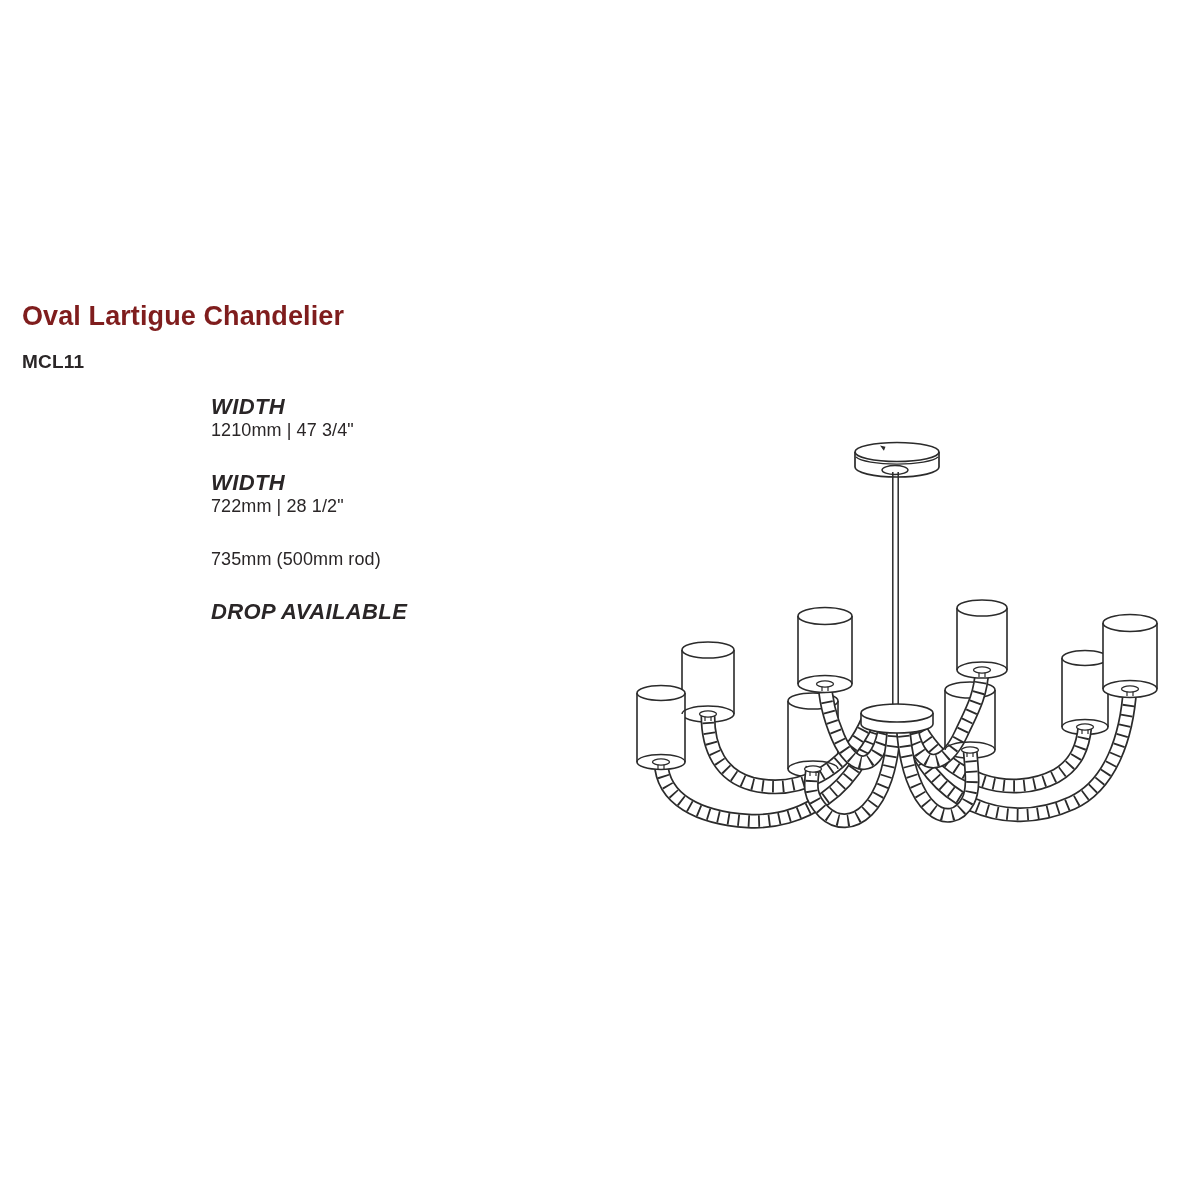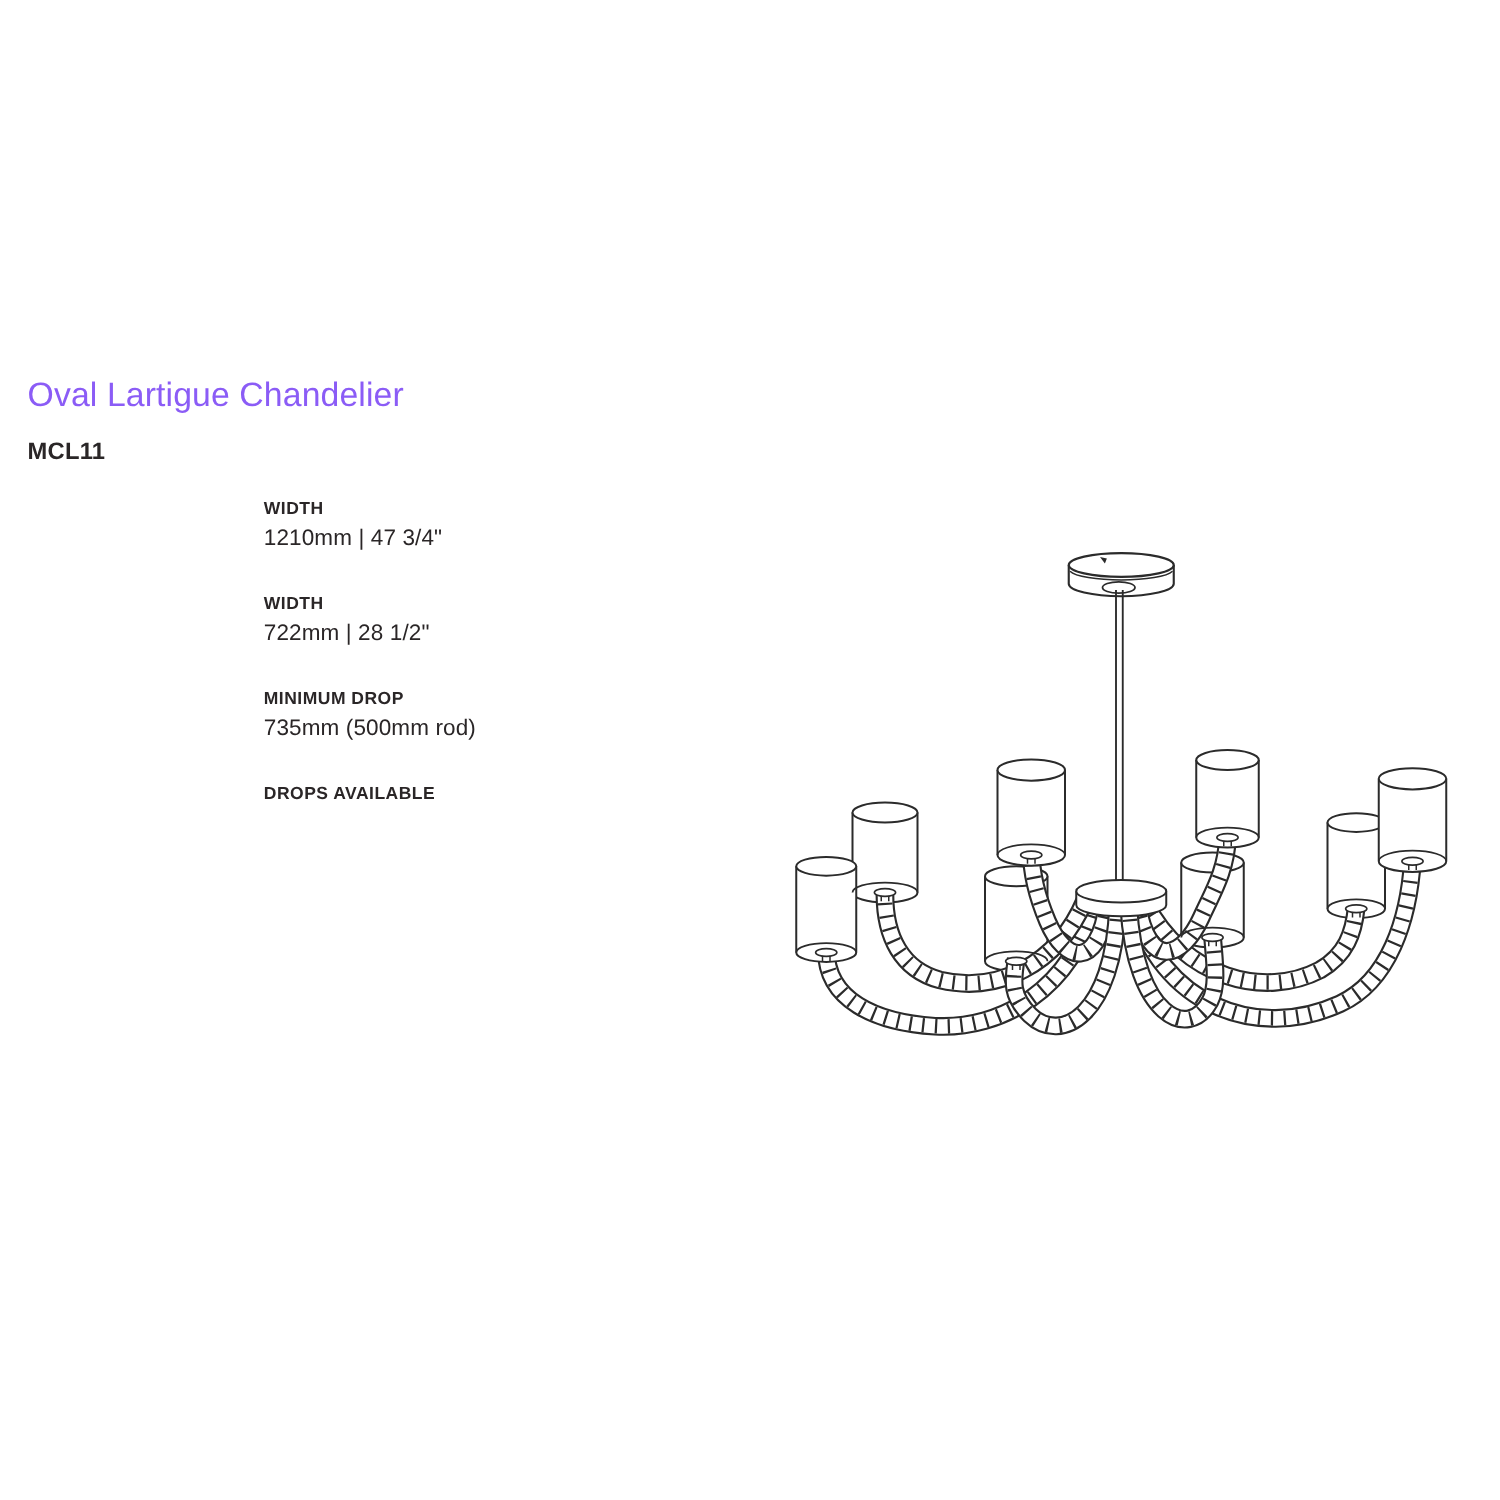--- a/index.html
+++ b/index.html
@@ -1,25 +1,25 @@
 <!DOCTYPE html>
 <html><head>
 <meta charset="utf-8">
 <style>
   html,body{margin:0;padding:0;background:#fff;}
   .page{
     position:relative;width:1200px;height:1200px;background:#ffffff;
     font-family:"Liberation Sans", sans-serif;color:#2a2627;overflow:hidden;
   }
   .product-header{position:absolute;left:22px;top:301px;}
-  .product-title{font-size:27px;font-weight:400;letter-spacing:.1px;margin:0;line-height:30px;color:#8b5cf6;}
+  .product-title{font-size:27px;font-weight:700;letter-spacing:.1px;margin:0;line-height:30px;color:#7f1d1d;}
   .product-model{font-size:19px;font-weight:700;margin-top:20px;letter-spacing:.2px;}
   .specs{position:absolute;left:211px;top:395px;width:430px;}
   .spec-row{margin-bottom:28px;}
-  .spec-label{font-size:14px;font-weight:700;line-height:23px;letter-spacing:.4px;}
+  .spec-label{font-size:22px;font-weight:700;line-height:23px;letter-spacing:.4px;font-style:italic;}
   .spec-value{font-size:18px;font-weight:400;line-height:25px;letter-spacing:.1px;}
   #drawing-svg{position:absolute;left:0;top:0;}
 </style>
 </head>
 <body>
 
 <div class="page">
 
   <header class="product-header">
     <h1 class="product-title">Oval Lartigue Chandelier</h1>
@@ -31,26 +31,25 @@
       <div class="spec-label">WIDTH</div>
       <div class="spec-value">1210mm | 47 3/4"</div>
     </div>
 
     <div class="spec-row">
       <div class="spec-label">WIDTH</div>
       <div class="spec-value">722mm | 28 1/2"</div>
     </div>
 
     <div class="spec-row">
-      <div class="spec-label">MINIMUM DROP</div>
       <div class="spec-value">735mm (500mm rod)</div>
     </div>
 
     <div class="spec-row">
-      <div class="spec-label">DROPS AVAILABLE</div>
+      <div class="spec-label">DROP AVAILABLE</div>
     </div>
   </section>
 
   <svg id="drawing-svg" width="1200" height="1200" viewBox="0 0 1200 1200" aria-hidden="true">
       <path d="M 855,452 L 855,467 A 42 10 0 0 0 939,467 L 939,452" fill="#fff" stroke="#2b2b2b" stroke-width="1.7"></path>
       <path d="M 856,457 A 42 9 0 0 0 938,457" fill="none" stroke="#2b2b2b" stroke-width="1.2"></path>
       <ellipse cx="897" cy="452" rx="42" ry="9.5" fill="#fff" stroke="#2b2b2b" stroke-width="1.7"></ellipse>
       <path d="M 880,445.5 l 5.5,1.2 -1.6,4 z" fill="#2b2b2b" stroke="none"></path>
       <ellipse cx="895" cy="470" rx="13" ry="4.5" fill="#fff" stroke="#2b2b2b" stroke-width="1.4"></ellipse>
       <line x1="892.8" y1="472" x2="892.8" y2="709" stroke="#2b2b2b" stroke-width="1.5"></line>

